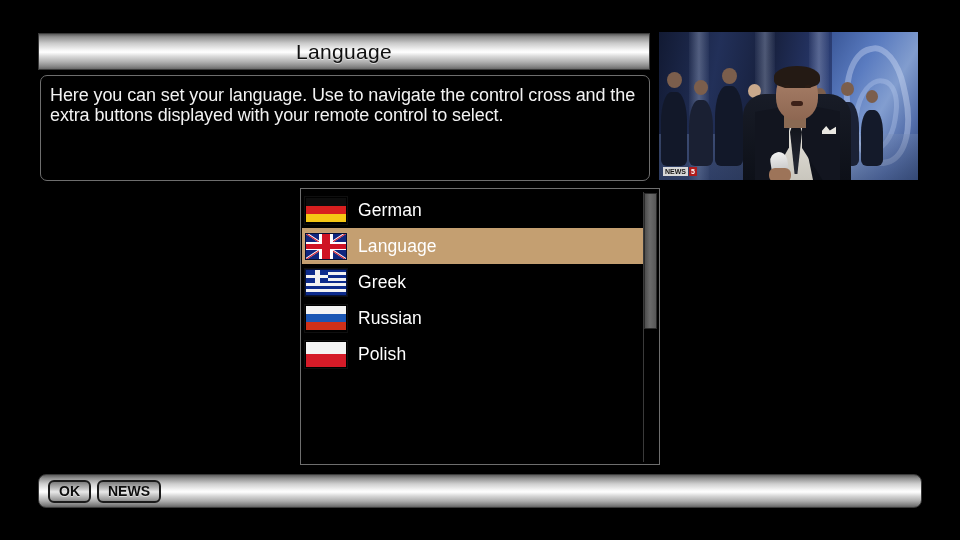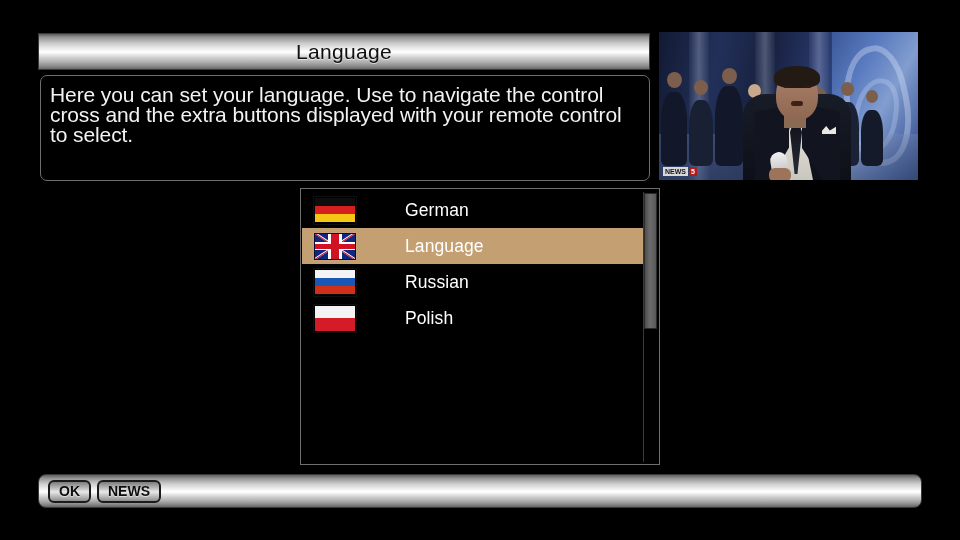--- a/index.html
+++ b/index.html
@@ -26,21 +26,21 @@
     text-shadow:0 1px 0 rgba(255,255,255,.55);
   }
 
   
   .desc-panel{
     position:absolute; left:40px; top:75px; width:610px; height:106px;
     background:#000; border:1px solid #6e6e6e; border-radius:7px;
     padding:9px 10px 0 9px;
   }
   .desc-text{
-    font-size:21px; line-height:20px; color:#f2f2f2;
+    font-size:18px; line-height:20px; color:#f2f2f2;
     font-family:"Liberation Sans", sans-serif;
     letter-spacing:-.1px;
   }
 
   
   .video-preview{
     position:absolute; left:659px; top:32px; width:259px; height:148px;
     overflow:hidden; background:#0a1024;
   }
   .vp-stage{ position:absolute; inset:0; }
@@ -159,21 +159,21 @@
 
   
   .list-panel{
     position:absolute; left:300px; top:188px; width:360px; height:277px;
     background:#000; border:1px solid #6e6e6e;
   }
   .list-inner{
     position:absolute; left:1px; top:3px; width:340px;
   }
   .lang-row{
-    height:36px; display:flex; align-items:center; padding-left:12px; position:relative;gap:38px;
+    height:36px; display:flex; align-items:center; padding-left:3px; position:relative;
   }
   .lang-row.selected{
     background:#c49f71;
     width:341px;
   }
   .lang-label{
     font-size:17.5px; color:#fff; margin-left:11px;
     font-family:"Liberation Sans", sans-serif;
     letter-spacing:.1px;
   }
@@ -343,20 +343,32 @@
           <div class="d4"></div>
         <div class="ch"></div>
           <div class="cv"></div>
         <div class="rh"></div>
           <div class="rv"></div>
       </div>
       <div class="lang-label">Language</div>
     </div>
 
 
+    <div class="lang-row">
+      <div class="flag f-gr">
+        <div class="s s1"></div>
+          <div class="s s2"></div>
+          <div class="s s3"></div>
+          <div class="s s4"></div>
+        <div class="canton"></div>
+          <div class="cx1"></div>
+          <div class="cx2"></div>
+      </div>
+      <div class="lang-label">Greek</div>
+    </div>
 
 
     <div class="lang-row">
       <div class="flag f-ru">
         <div class="fl-b b1"></div>
           <div class="fl-b b2"></div>
           <div class="fl-b b3"></div>
       </div>
       <div class="lang-label">Russian</div>
     </div>

